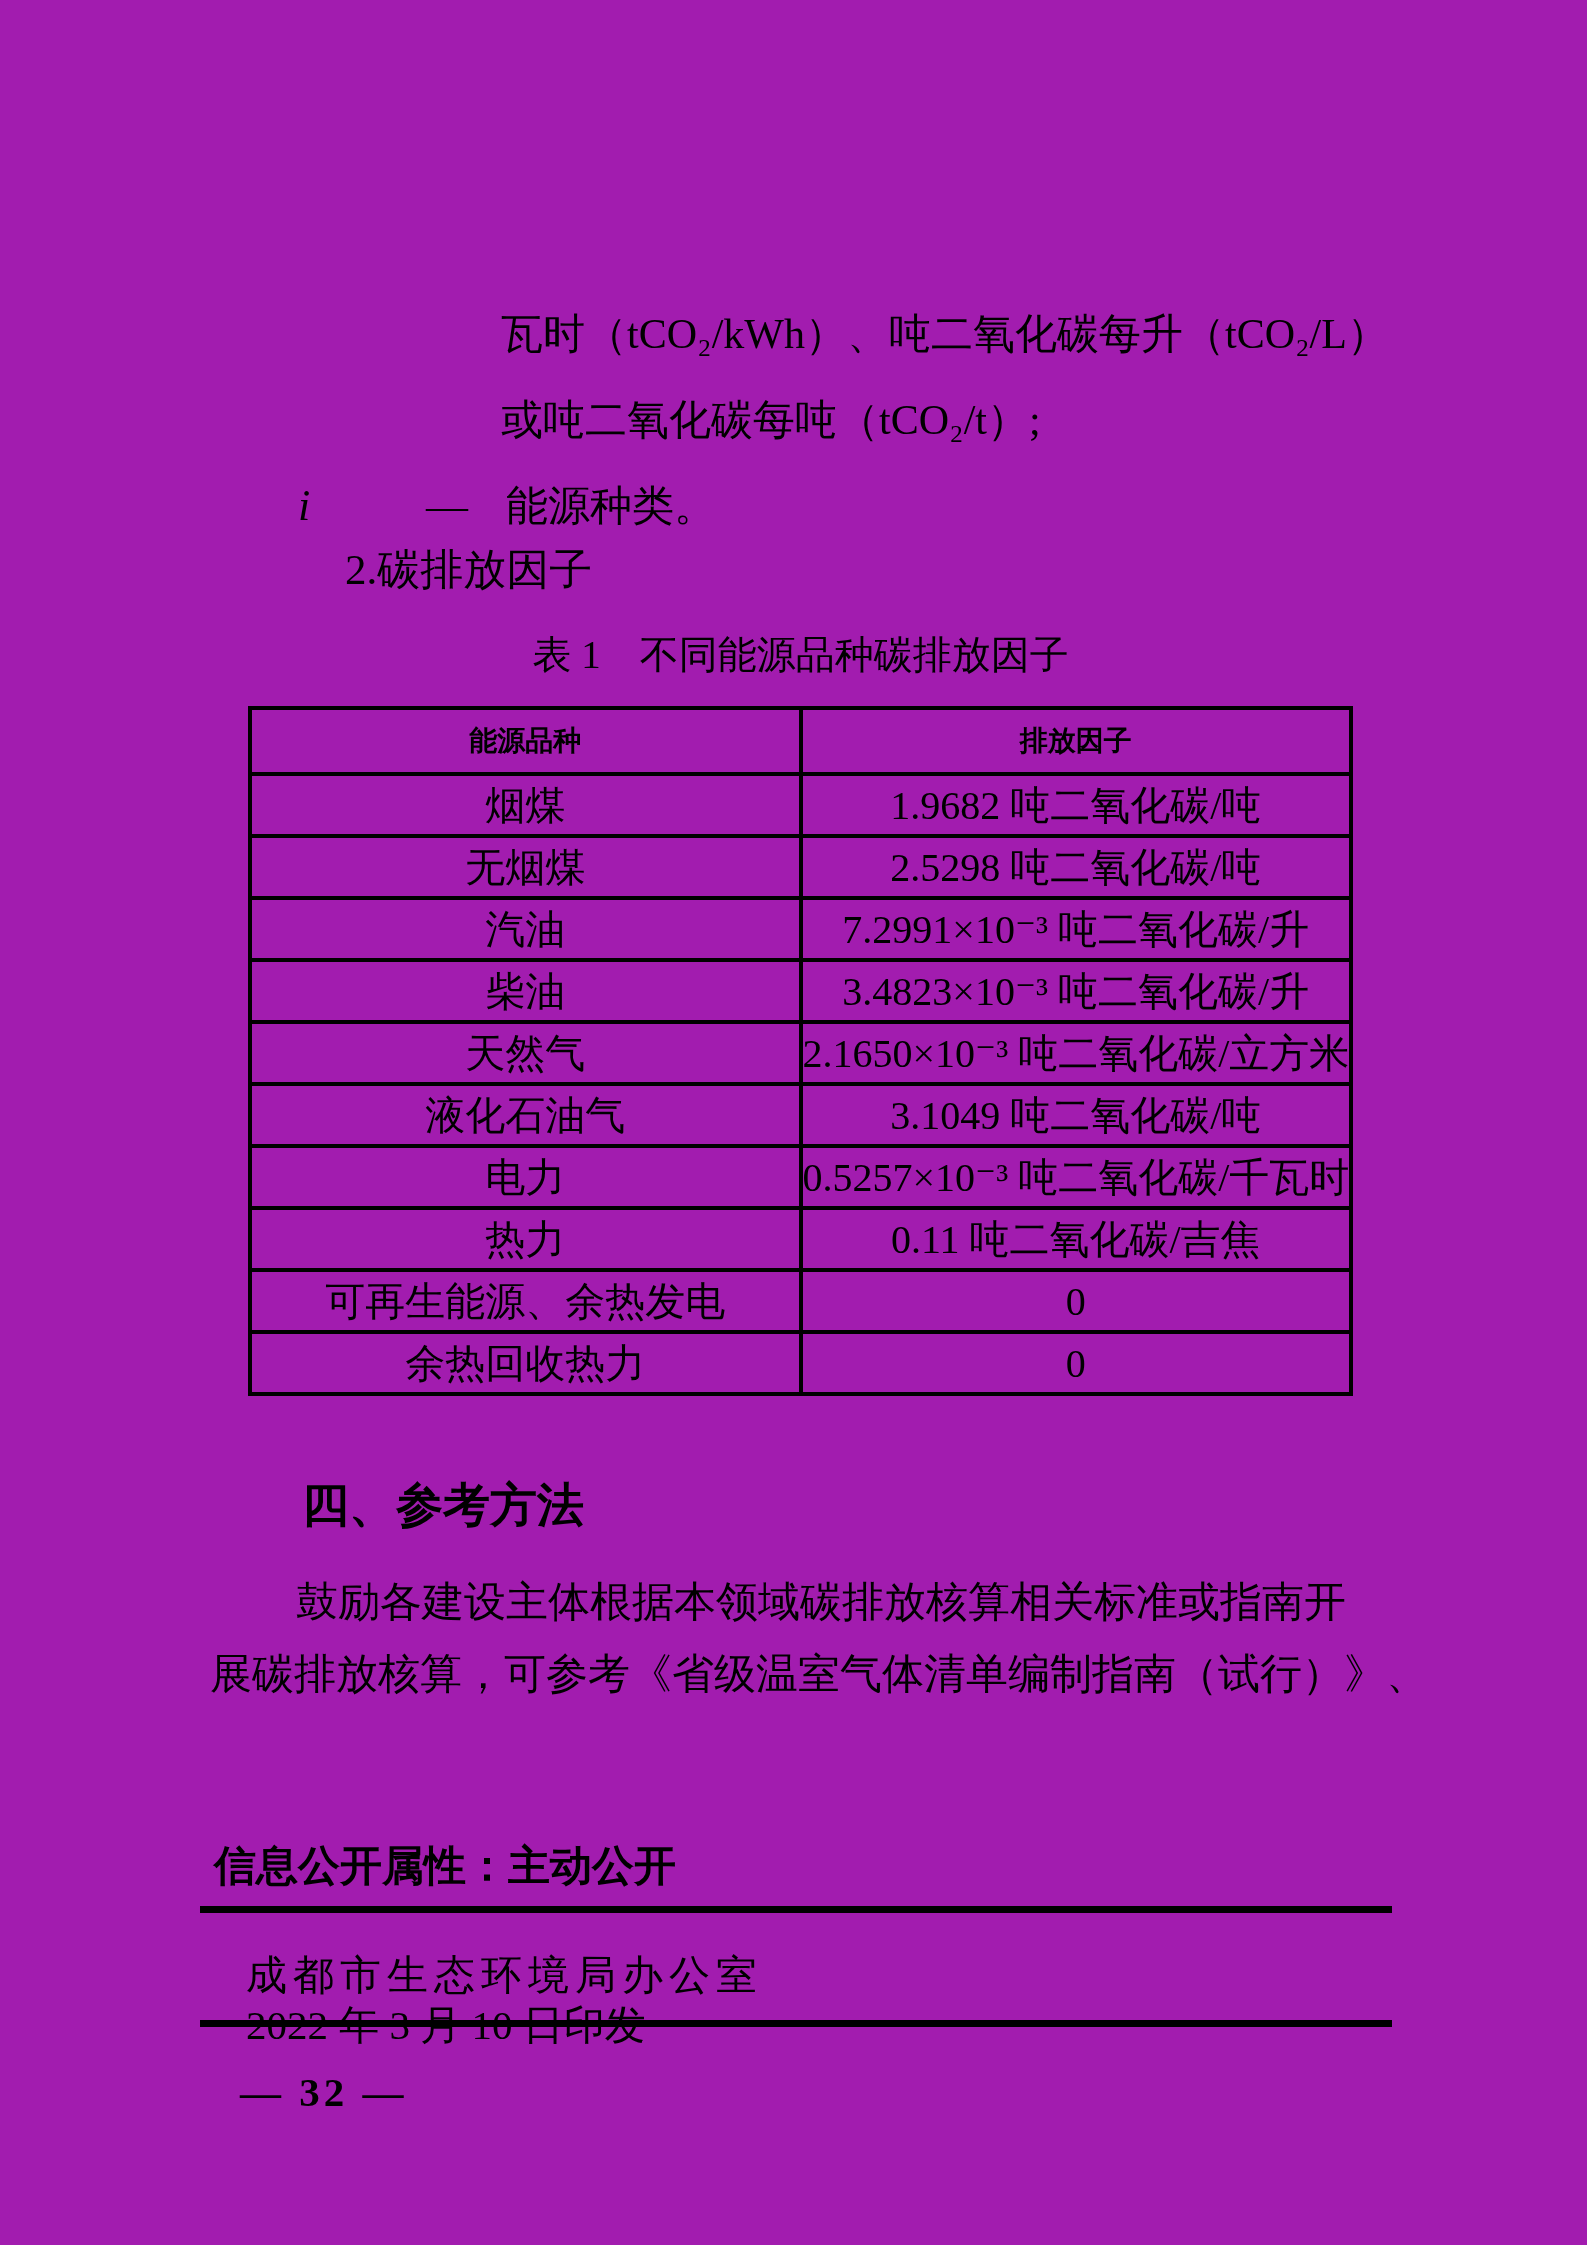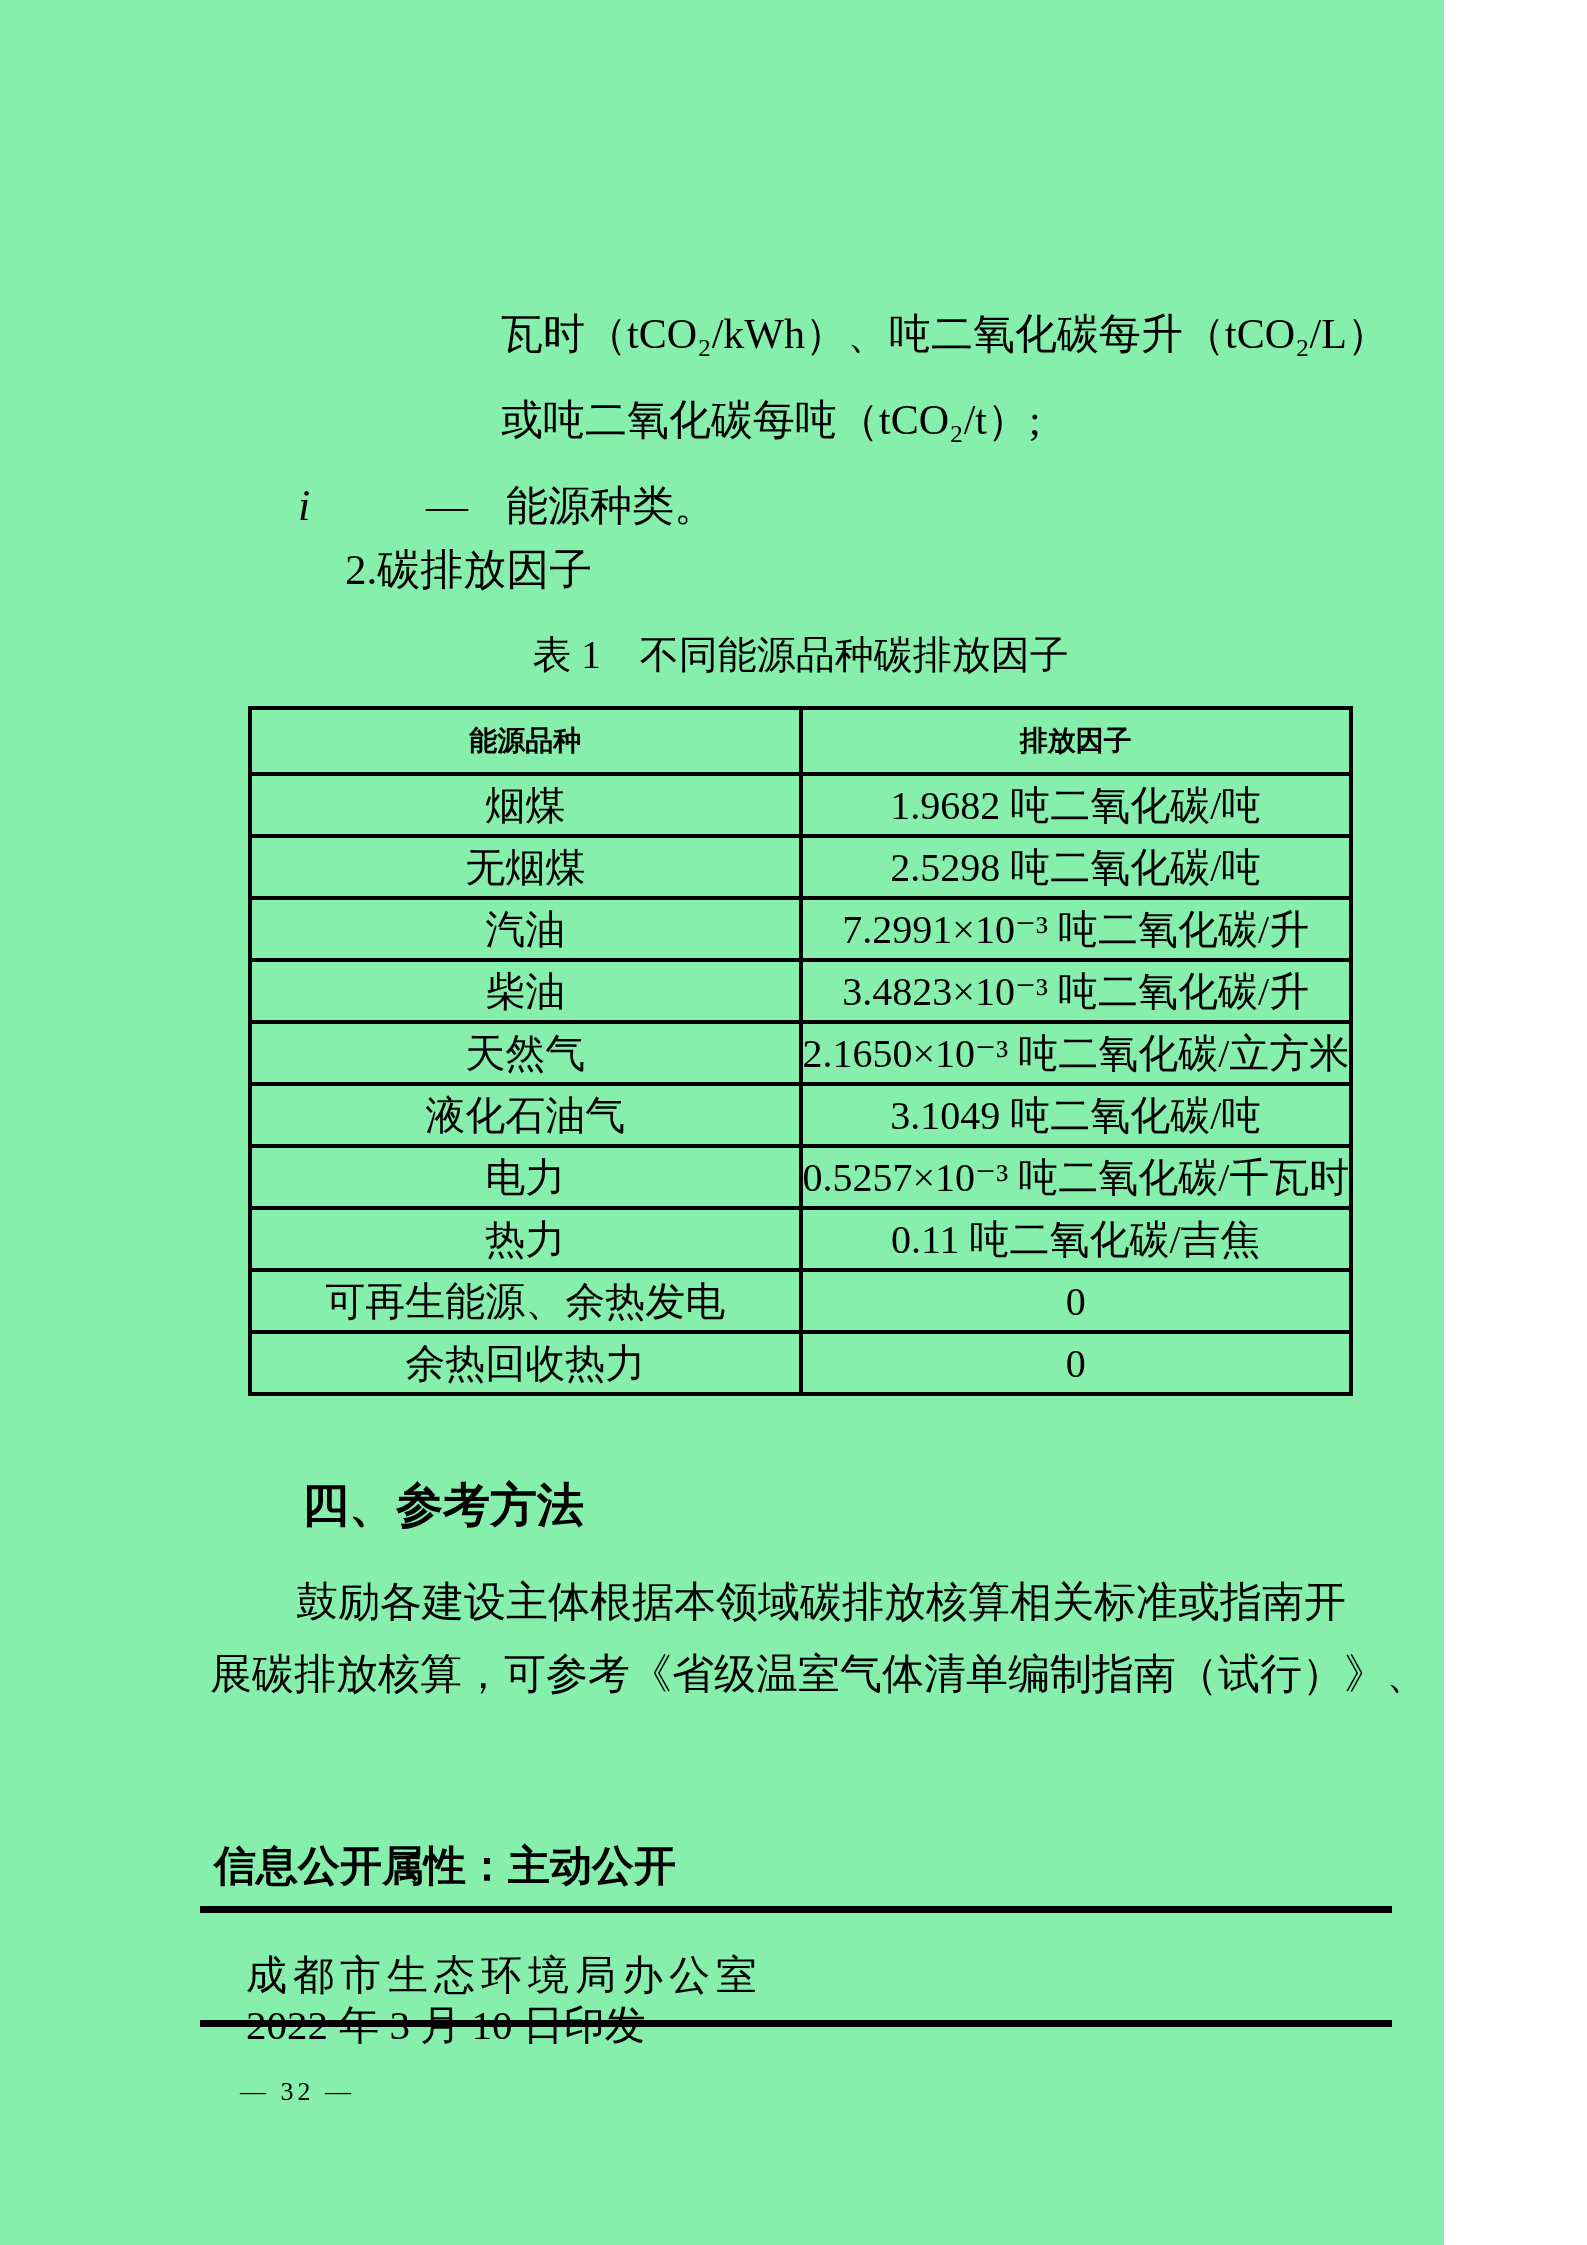--- a/index.html
+++ b/index.html
@@ -1,20 +1,20 @@
 <!DOCTYPE html>
 <html><head>
 <meta charset="utf-8">
 <style>
   html, body { margin: 0; padding: 0; background: #ffffff; }
   .page {
     position: relative;
-    width: 1444px;
+    width: 1587px;
     height: 2245px;
-    background: #86efac;
+    background: #a21caf;
     color: #000000;
     font-family: "Liberation Serif", "DejaVu Serif", serif;
     overflow: hidden;
   }
 
   
   .formula-cont {
     position: absolute;
     left: 501px;
     top: 291px;
@@ -140,23 +140,24 @@
     box-sizing: border-box;
     padding-left: 46px;
     padding-right: 24px;
     flex-direction: column;
   }
   .footer-row .issuer { letter-spacing: 6px; }
   .pagenum {
     position: absolute;
     left: 240px;
     top: 2068px;
-    font-size: 26px;
+    font-size: 41px;
     line-height: 48px;
     letter-spacing: 4px;
+    font-weight: bold;
   }
 </style>
 </head>
 <body>
 
 <div class="page">
 
   <div class="formula-cont">
     <div>瓦时（tCO₂/kWh）、吨二氧化碳每升（tCO₂/L）</div>
     <div>或吨二氧化碳每吨（tCO₂/t）;</div>

